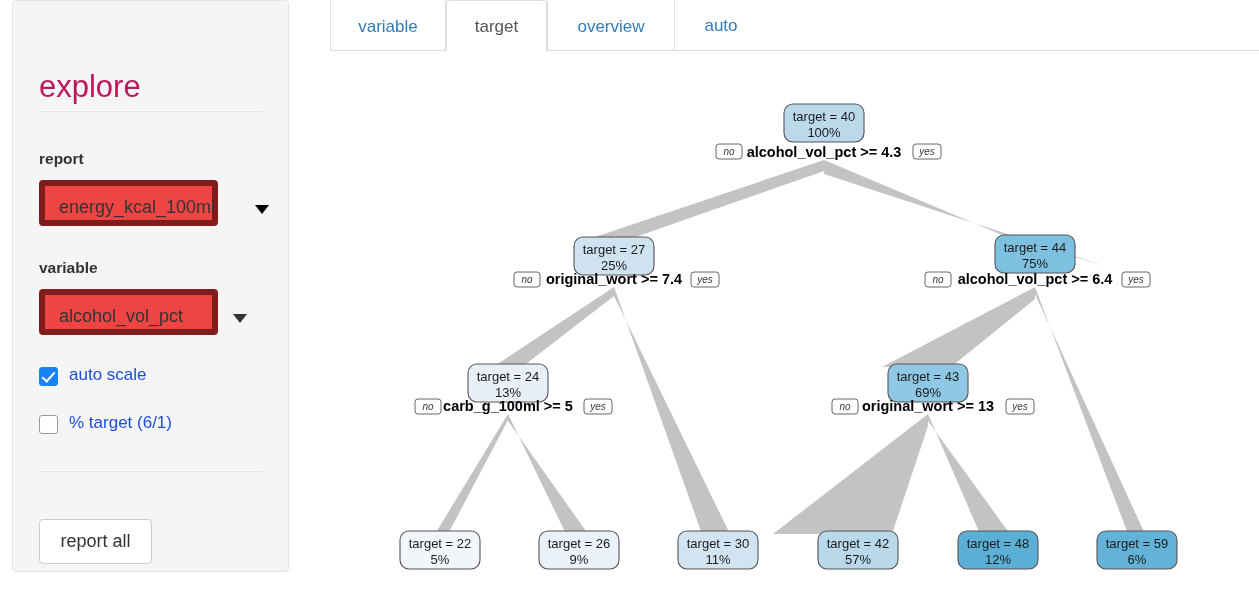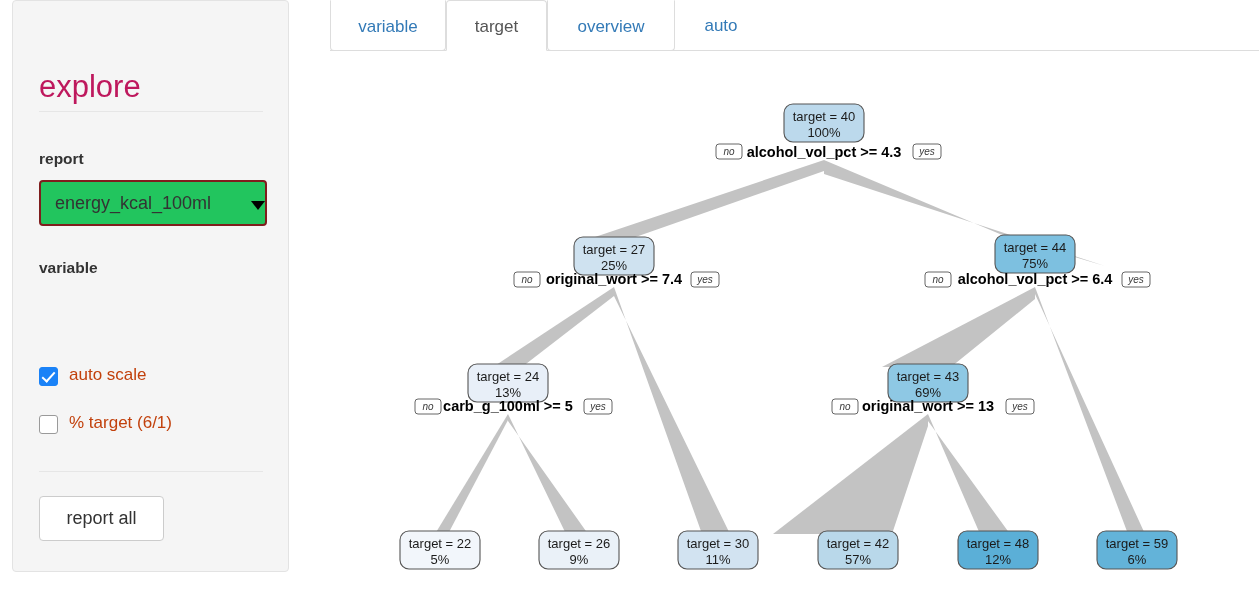--- a/index.html
+++ b/index.html
@@ -48,24 +48,24 @@
   .field-label {
     position: absolute;
     left: 26px;
     font-size: 15.5px;
     font-weight: bold;
     color: #333333;
   }
   .select-box {
     position: absolute;
     left: 26px;
-    width: 228px;
+    width: 179px;
     height: 46px;
-    background: #22c55e;
-    border: 2px solid #7f1d1d;
+    background: #ef4444;
+    border: 6px solid #7f1d1d;
     border-radius: 4px;
     box-sizing: border-box;
     cursor: pointer;
   }
   .select-text {
     position: absolute;
     left: 14px;
     top: 11px;
     font-size: 18px;
     color: #333333;
@@ -119,37 +119,38 @@
     height: 11px;
     border: solid #ffffff;
     border-width: 0 2.4px 2.4px 0;
     transform: rotate(42deg);
   }
   .check-label {
     position: absolute;
     left: 30px;
     top: -2px;
     font-size: 17px;
-    color: #c2410c;
+    color: #1d4ed8;
     white-space: nowrap;
     text-align: center;
   }
   .btn {
     position: absolute;
     left: 26px;
-    width: 125px;
+    width: 113px;
     height: 45px;
     background: #ffffff;
     border: 1px solid #cccccc;
     border-radius: 4px;
     box-sizing: border-box;
     font-size: 18px;
     color: #333333;
     font-family: "Liberation Sans", sans-serif;
     cursor: pointer;
+    margin-top: 23px;
   }
 
   
   #tabbar {
     position: absolute;
     left: 330px;
     top: 0px;
     width: 929px;
     height: 51px;
   }
@@ -231,20 +232,24 @@
     <div class="panel-title">explore</div>
     <div class="hr" style="top:110px"></div>
 
     <div class="field-label" style="top:149px">report</div>
     <div class="select-box" style="top:179px">
       <span class="select-text">energy_kcal_100ml</span>
       <span class="caret-tight"></span>
     </div>
 
     <div class="field-label" style="top:258px">variable</div>
+    <div class="select-box" style="top:288px">
+      <span class="select-text">alcohol_vol_pct</span>
+      <span class="caret-wide"></span>
+    </div>
 
     <div class="check-row" style="top:366px">
       <span class="checkbox checked"></span>
       <span class="check-label">auto scale</span>
     </div>
 
     <div class="check-row" style="top:414px">
       <span class="checkbox"></span>
       <span class="check-label">% target (6/1)</span>
     </div>

